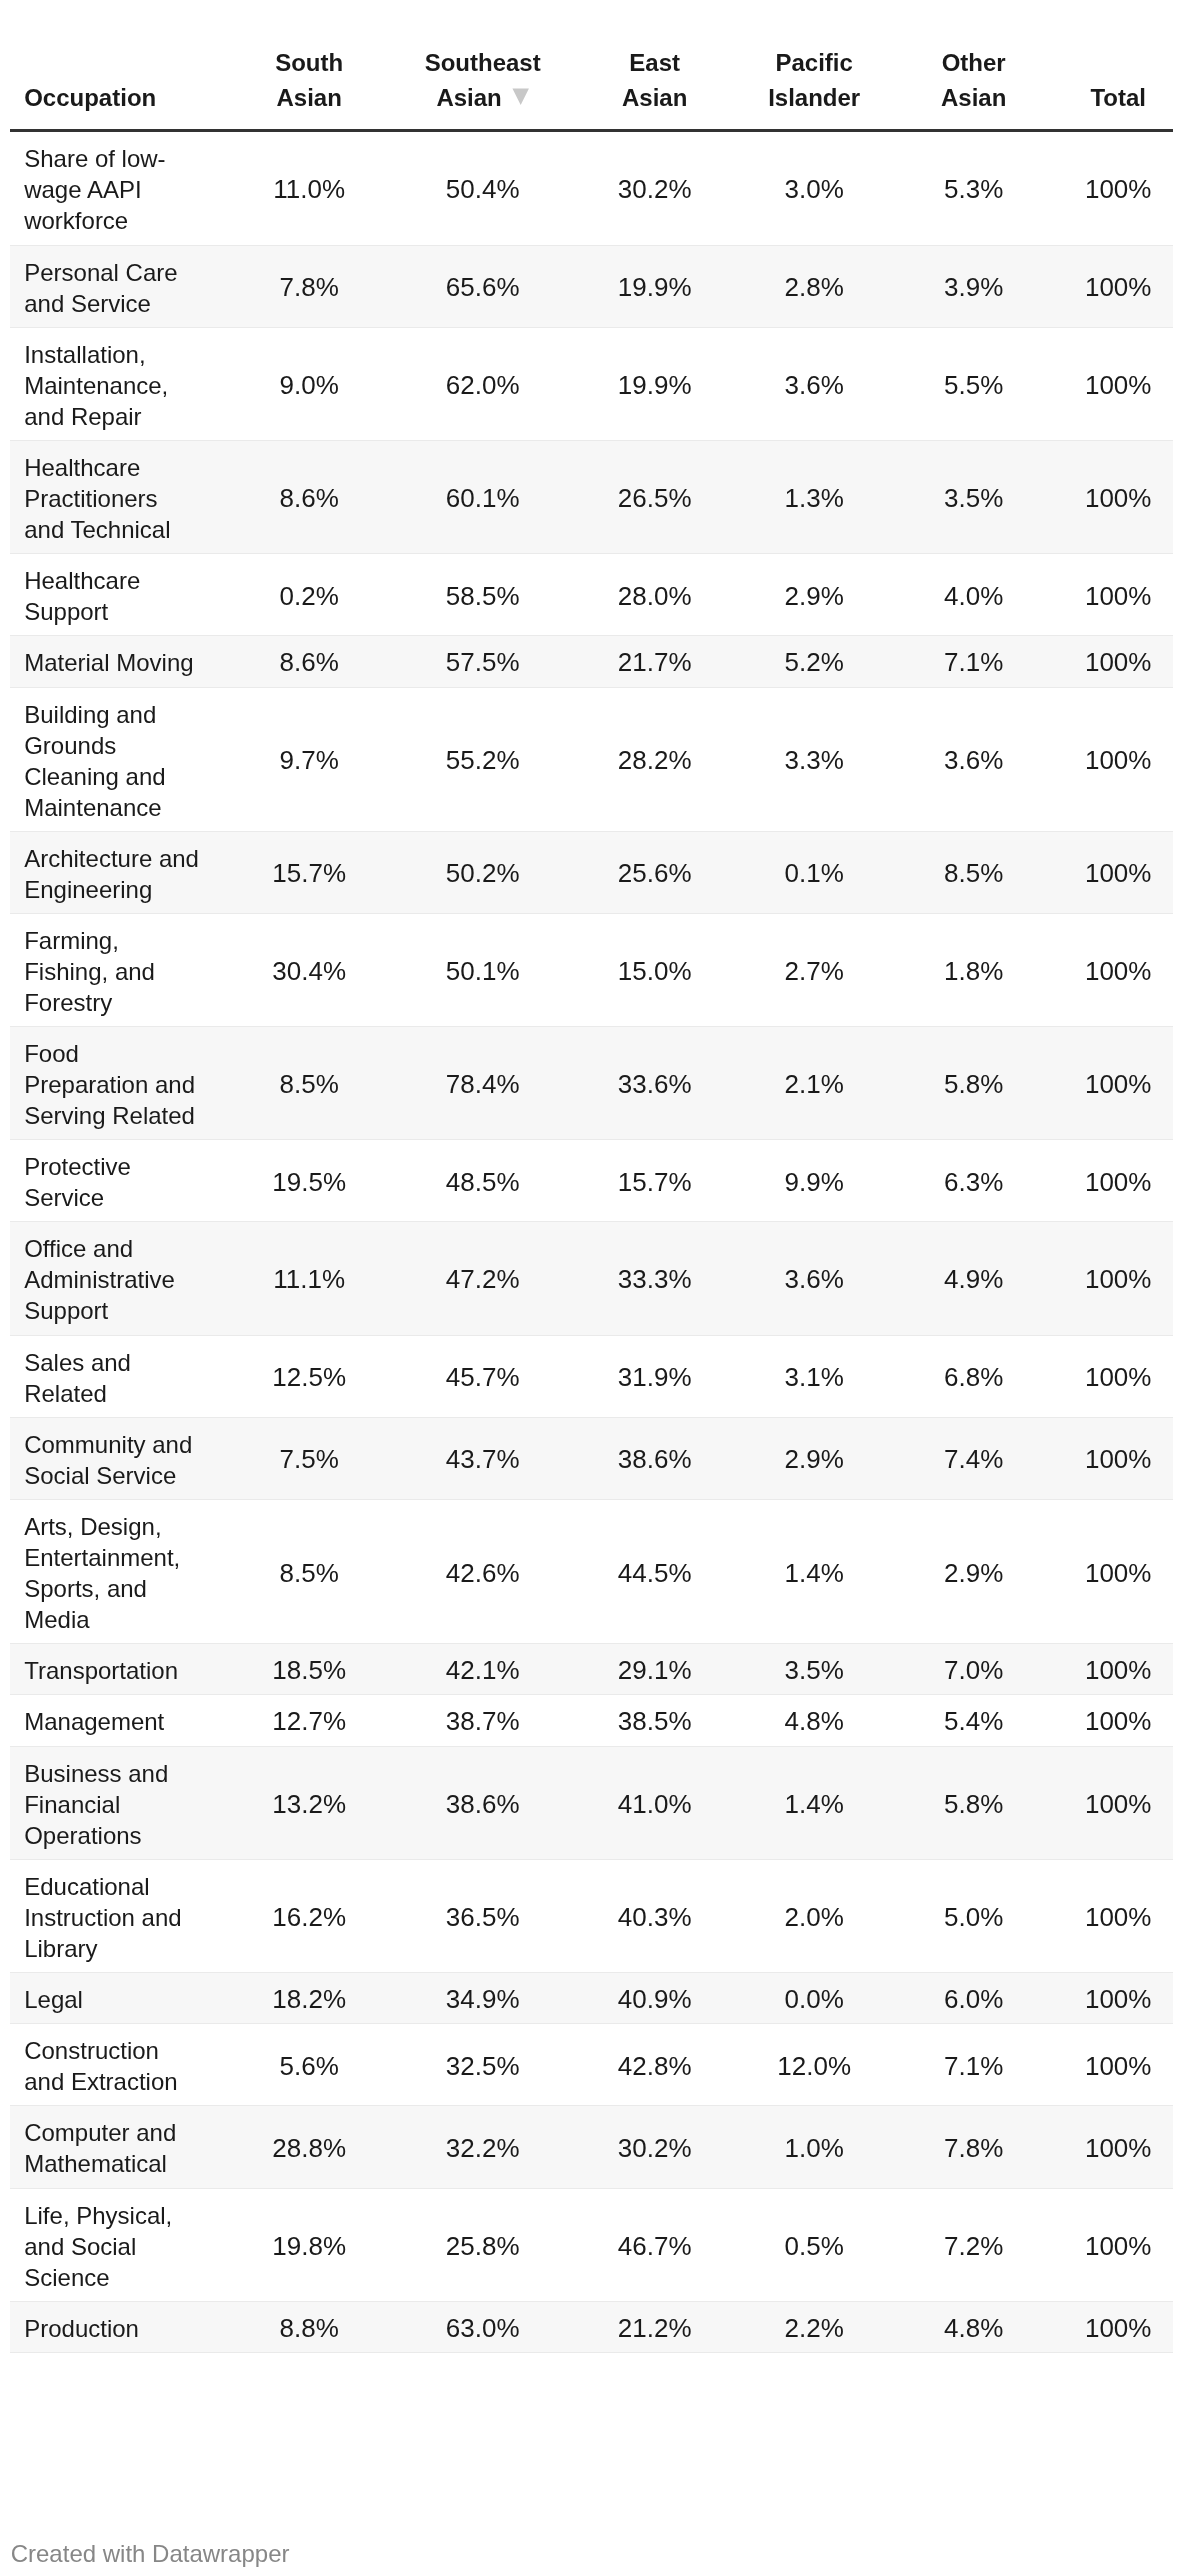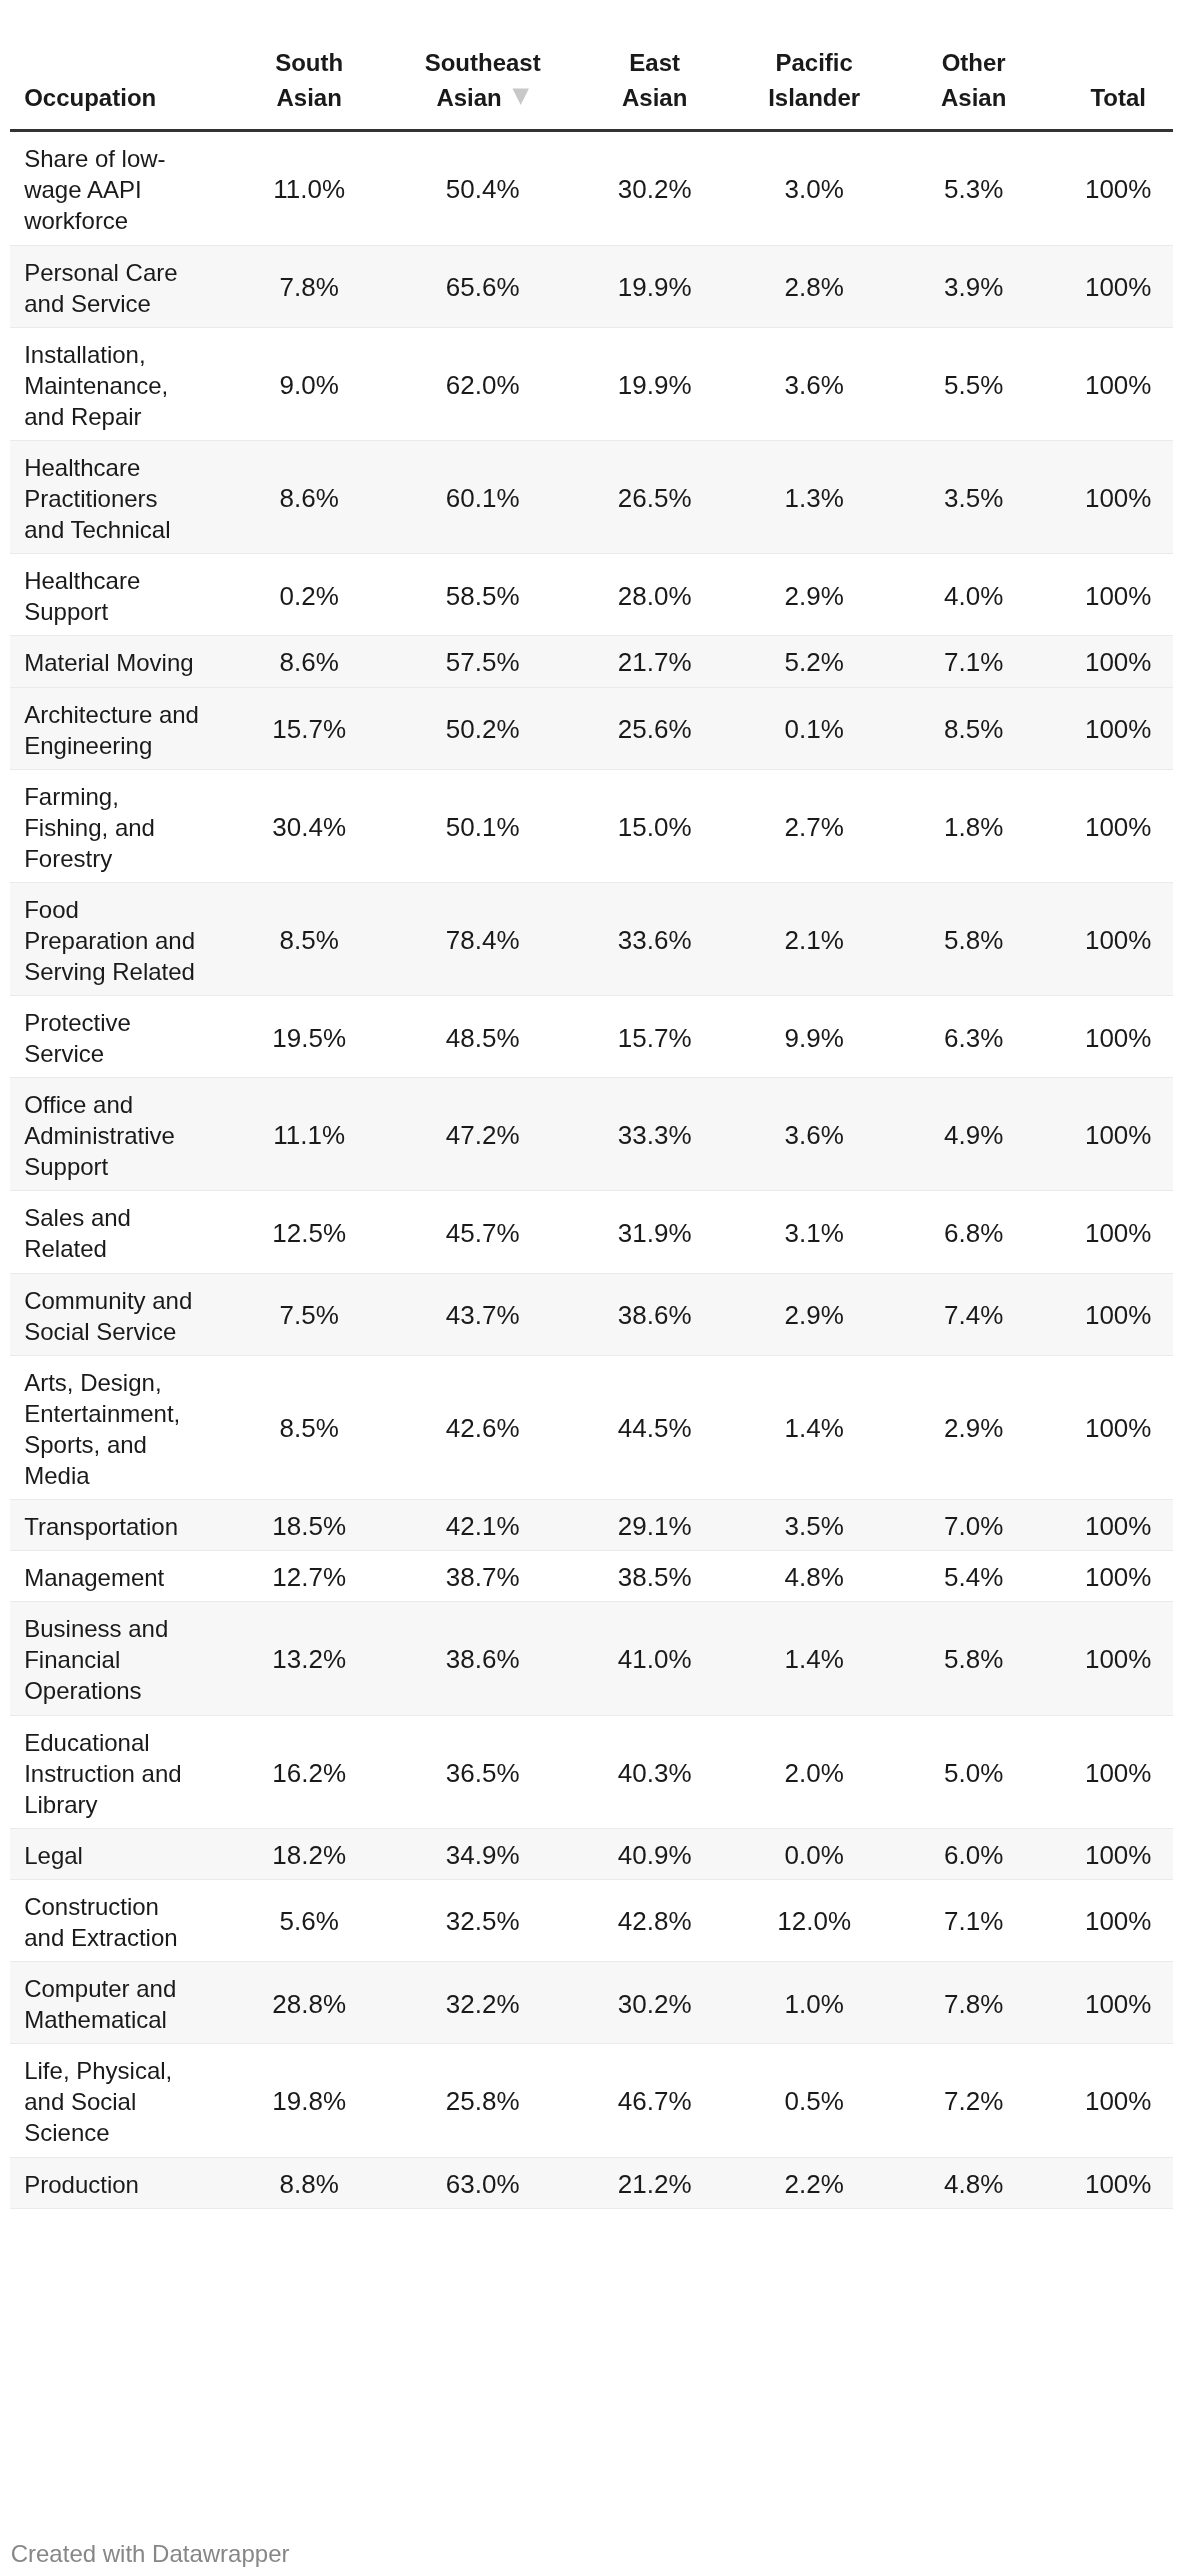--- a/index.html
+++ b/index.html
@@ -128,20 +128,29 @@
       </tr>
       <tr class="odd">
         <td class="occ">Material Moving</td> 
           <td class="num">8.6%</td> 
           <td class="num">57.5%</td> 
           <td class="num">21.7%</td> 
           <td class="num">5.2%</td> 
           <td class="num">7.1%</td> 
           <td class="num">100%</td>
       </tr>
+      <tr class="even">
+        <td class="occ">Building and Grounds Cleaning and Maintenance</td> 
+          <td class="num">9.7%</td> 
+          <td class="num">55.2%</td> 
+          <td class="num">28.2%</td> 
+          <td class="num">3.3%</td> 
+          <td class="num">3.6%</td> 
+          <td class="num">100%</td>
+      </tr>
       <tr class="odd">
         <td class="occ">Architecture and Engineering</td> 
           <td class="num">15.7%</td> 
           <td class="num">50.2%</td> 
           <td class="num">25.6%</td> 
           <td class="num">0.1%</td> 
           <td class="num">8.5%</td> 
           <td class="num">100%</td>
       </tr>
       <tr class="even">

